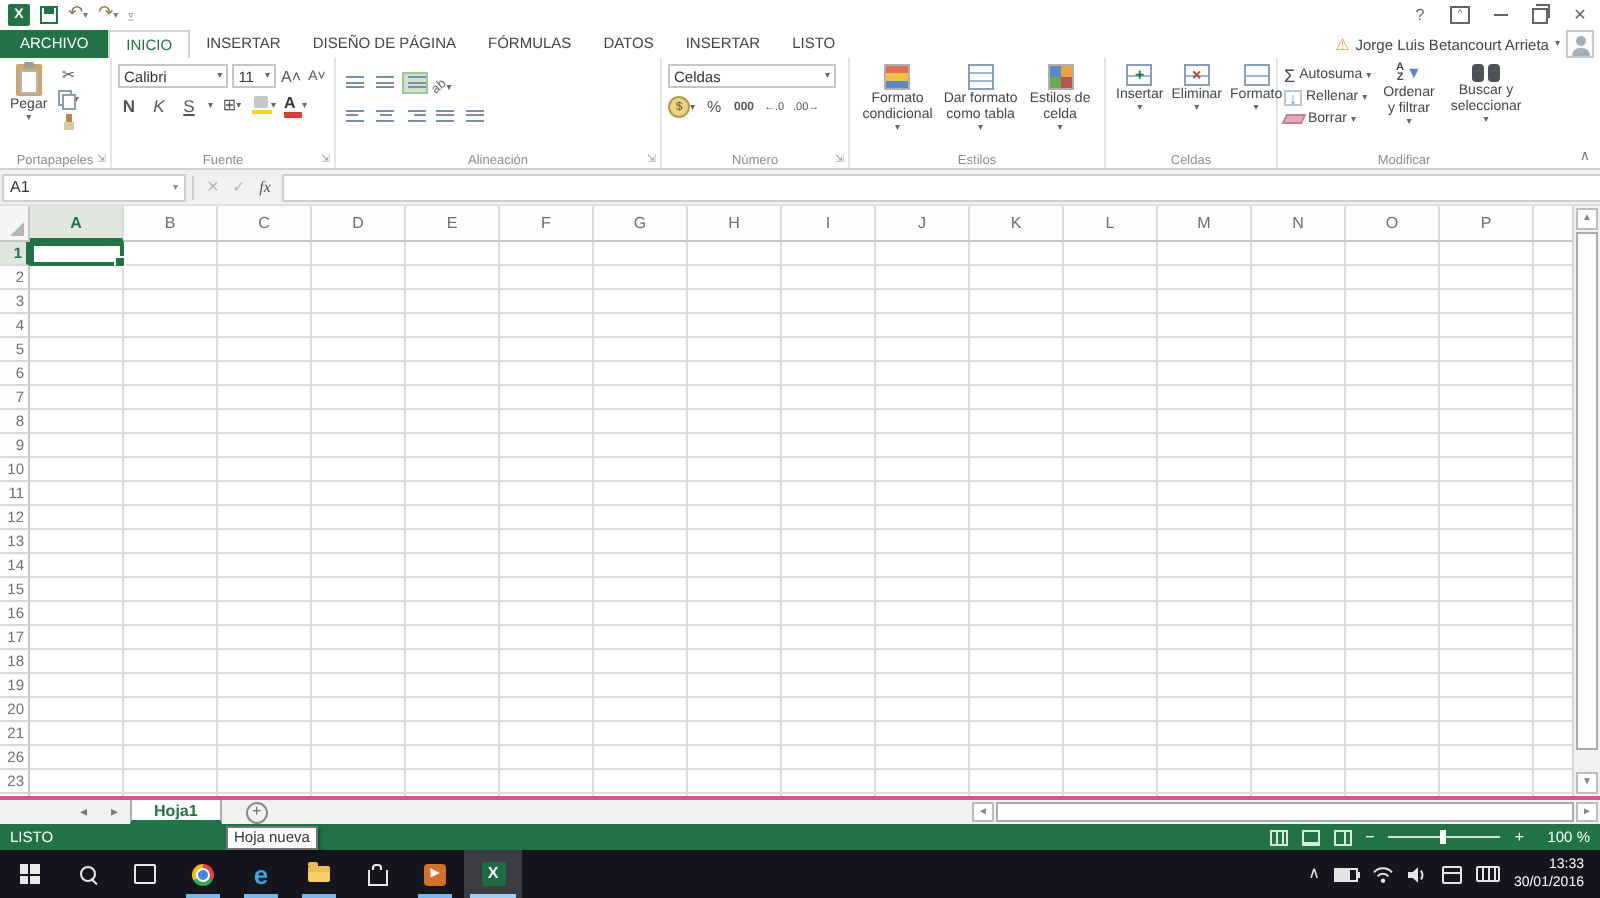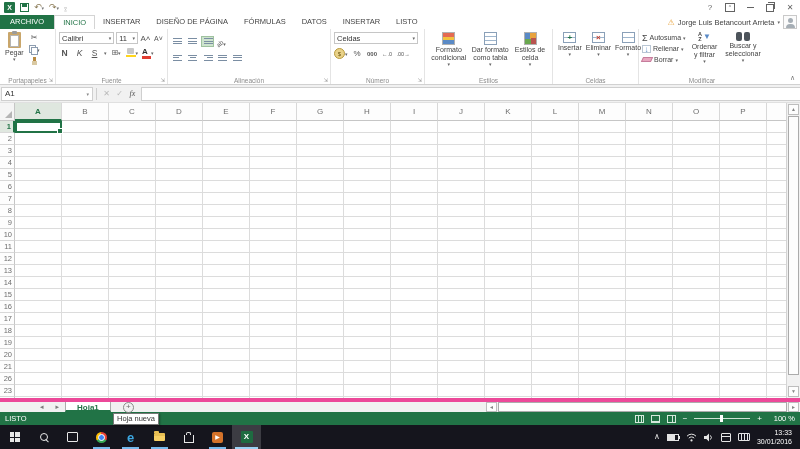--- a/index.html
+++ b/index.html
@@ -136,21 +136,21 @@
   .selbox{position:absolute;left:0;top:0;width:47px;height:12px;border:2px solid #217346;box-sizing:border-box;background:#fff}
   .selbox::after{content:'';position:absolute;right:-3px;bottom:-3px;width:4px;height:4px;background:#217346;border:1px solid #fff}
   .vscroll{position:absolute;right:0;top:0;bottom:0;width:14px;background:#f1f1f1;border-left:1px solid #d4d4d4;
            display:flex;flex-direction:column;align-items:center;box-sizing:border-box;padding:1px}
   .sbtn{width:11px;height:11px;background:#fdfdfd;border:1px solid #bdbdbd;box-sizing:border-box;
         font-size:5px;color:#868686;text-align:center;line-height:9px;flex:0 0 auto}
   .vthumb{flex:1;width:11px;background:#fdfdfd;border:1px solid #ababab;box-sizing:border-box;margin:1px 0}
   .vgap{flex:0 0 10px}
 
   
-  .sheetbar{height:14px;background:#f1f1f1;border-top:4px solid #ec4899;display:flex;align-items:stretch;
+  .sheetbar{height:14px;background:#f1f1f1;border-top:2px solid #ec4899;display:flex;align-items:stretch;
             font-size:8px;position:relative;box-sizing:border-box}
   .navarr{display:flex;align-items:center;gap:12px;padding:0 6px 0 40px;color:#7a7a7a;font-size:7px}
   .sheettab{background:#fff;border-left:1px solid #ababab;border-right:1px solid #ababab;border-bottom:2px solid #217346;
             color:#217346;font-weight:bold;padding:0 11px;line-height:11px;font-size:8px;box-sizing:border-box}
   .newsheet{width:9px;height:9px;border:1px solid #8a8a8a;border-radius:50%;color:#6d6d6d;font-size:8px;line-height:8px;
             text-align:center;align-self:center;margin-left:12px}
   .hscroll{margin-left:auto;display:flex;align-items:center;width:314px;padding:1px 1px 1px 0;box-sizing:border-box;gap:1px}
   .hthumb{flex:1;height:10px;background:#fdfdfd;border:1px solid #ababab;box-sizing:border-box}
   .sbtn.h{height:10px}
 

